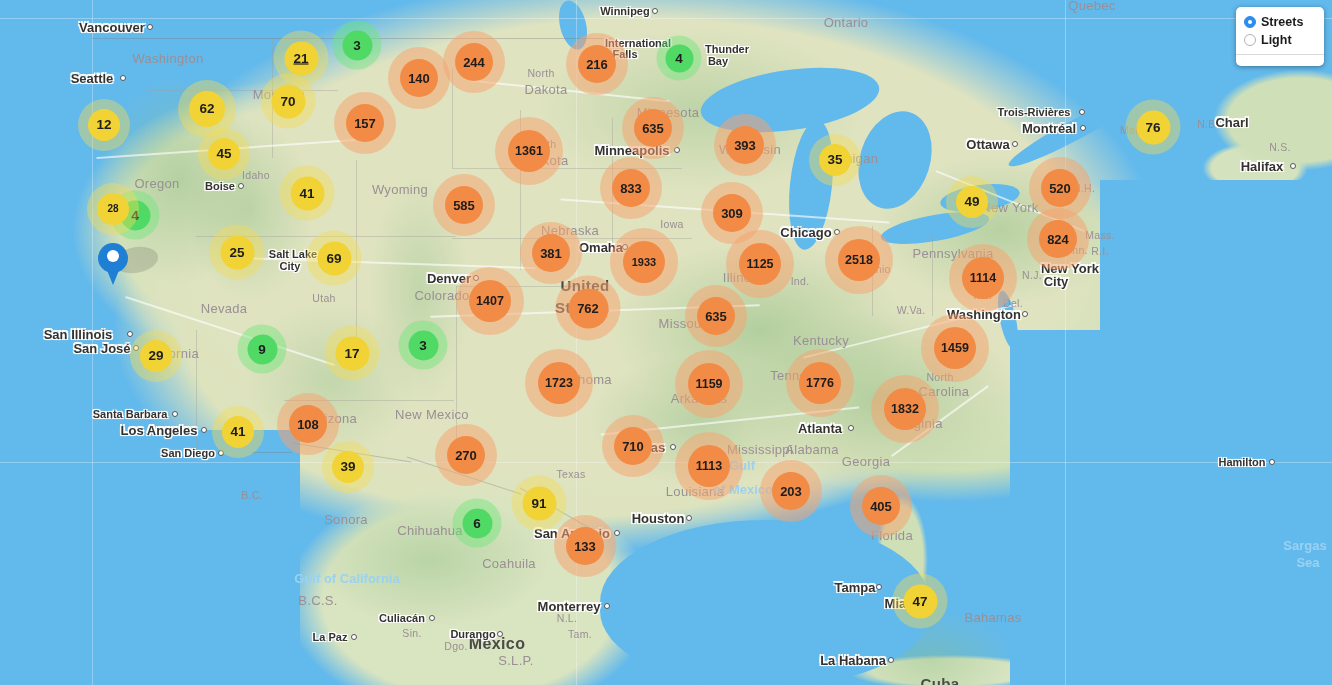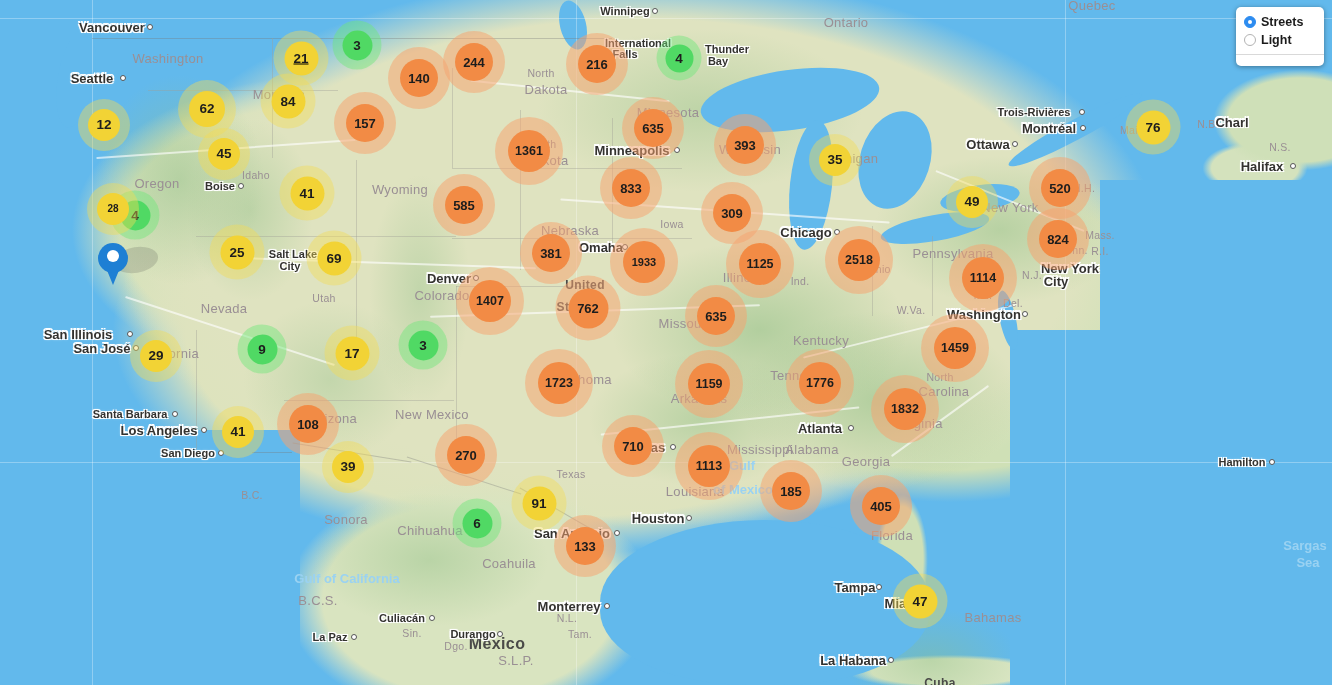--- a/index.html
+++ b/index.html
@@ -151,21 +151,21 @@
       0 0 3px #fff;
   }
   .label-city.big { font-size: 13px; }
   .label-state {
     font-size: 13px;
     color: #9a8f94;
     letter-spacing: 0.3px;
   }
   .label-state.small { font-size: 10.5px; }
   .label-country {
-    font-size: 12px;
+    font-size: 15px;
     font-weight: bold;
     color: #4a4a48;
     letter-spacing: 0.4px;
   }
   .label-country.mex { font-size: 16px; color: #4a4a48; }
   .label-water {
     font-size: 13px;
     color: #9ad2f2;
     font-weight: bold;
     text-align: center;
@@ -561,21 +561,21 @@
       <div class="cluster green" style="left: 423px; top: 345px; width: 49px; height: 49px;">
         <div class="core" style="width: 30px; height: 30px; font-size: 13.5px;">3</div>
       </div>
       <div class="cluster green" style="left: 477px; top: 523px; width: 49px; height: 49px;">
         <div class="core" style="width: 30px; height: 30px; font-size: 13.5px;">6</div>
       </div>
       <div class="cluster yellow" style="left: 301px; top: 58px; width: 55px; height: 55px; text-decoration: underline;">
         <div class="core" style="width: 34px; height: 34px; font-size: 13.5px;">21</div>
       </div>
       <div class="cluster yellow" style="left: 288px; top: 101px; width: 55px; height: 55px;">
-        <div class="core" style="width: 34px; height: 34px; font-size: 13.5px;">84</div>
+        <div class="core" style="width: 34px; height: 34px; font-size: 13.5px;">70</div>
       </div>
       <div class="cluster yellow" style="left: 207px; top: 109px; width: 58px; height: 58px;">
         <div class="core" style="width: 36px; height: 36px; font-size: 13.5px;">62</div>
       </div>
       <div class="cluster yellow" style="left: 104px; top: 125px; width: 52px; height: 52px;">
         <div class="core" style="width: 32px; height: 32px; font-size: 13.5px;">12</div>
       </div>
       <div class="cluster yellow" style="left: 224px; top: 154px; width: 52px; height: 52px;">
         <div class="core" style="width: 32px; height: 32px; font-size: 13.5px;">45</div>
       </div>
@@ -699,21 +699,21 @@
       <div class="cluster orange" style="left: 633px; top: 446px; width: 62px; height: 62px;">
         <div class="core" style="width: 38px; height: 38px; font-size: 13px;">710</div>
       </div>
       <div class="cluster orange" style="left: 466px; top: 455px; width: 62px; height: 62px;">
         <div class="core" style="width: 38px; height: 38px; font-size: 13px;">270</div>
       </div>
       <div class="cluster orange" style="left: 709px; top: 466px; width: 68px; height: 68px;">
         <div class="core" style="width: 42px; height: 42px; font-size: 12.5px;">1113</div>
       </div>
       <div class="cluster orange" style="left: 791px; top: 491px; width: 62px; height: 62px;">
-        <div class="core" style="width: 38px; height: 38px; font-size: 13px;">185</div>
+        <div class="core" style="width: 38px; height: 38px; font-size: 13px;">203</div>
       </div>
       <div class="cluster orange" style="left: 881px; top: 506px; width: 62px; height: 62px;">
         <div class="core" style="width: 38px; height: 38px; font-size: 13px;">405</div>
       </div>
       <div class="cluster orange" style="left: 585px; top: 546px; width: 62px; height: 62px;">
         <div class="core" style="width: 38px; height: 38px; font-size: 13px;">133</div>
       </div>
     </div>
 
   <div id="layer-control">

